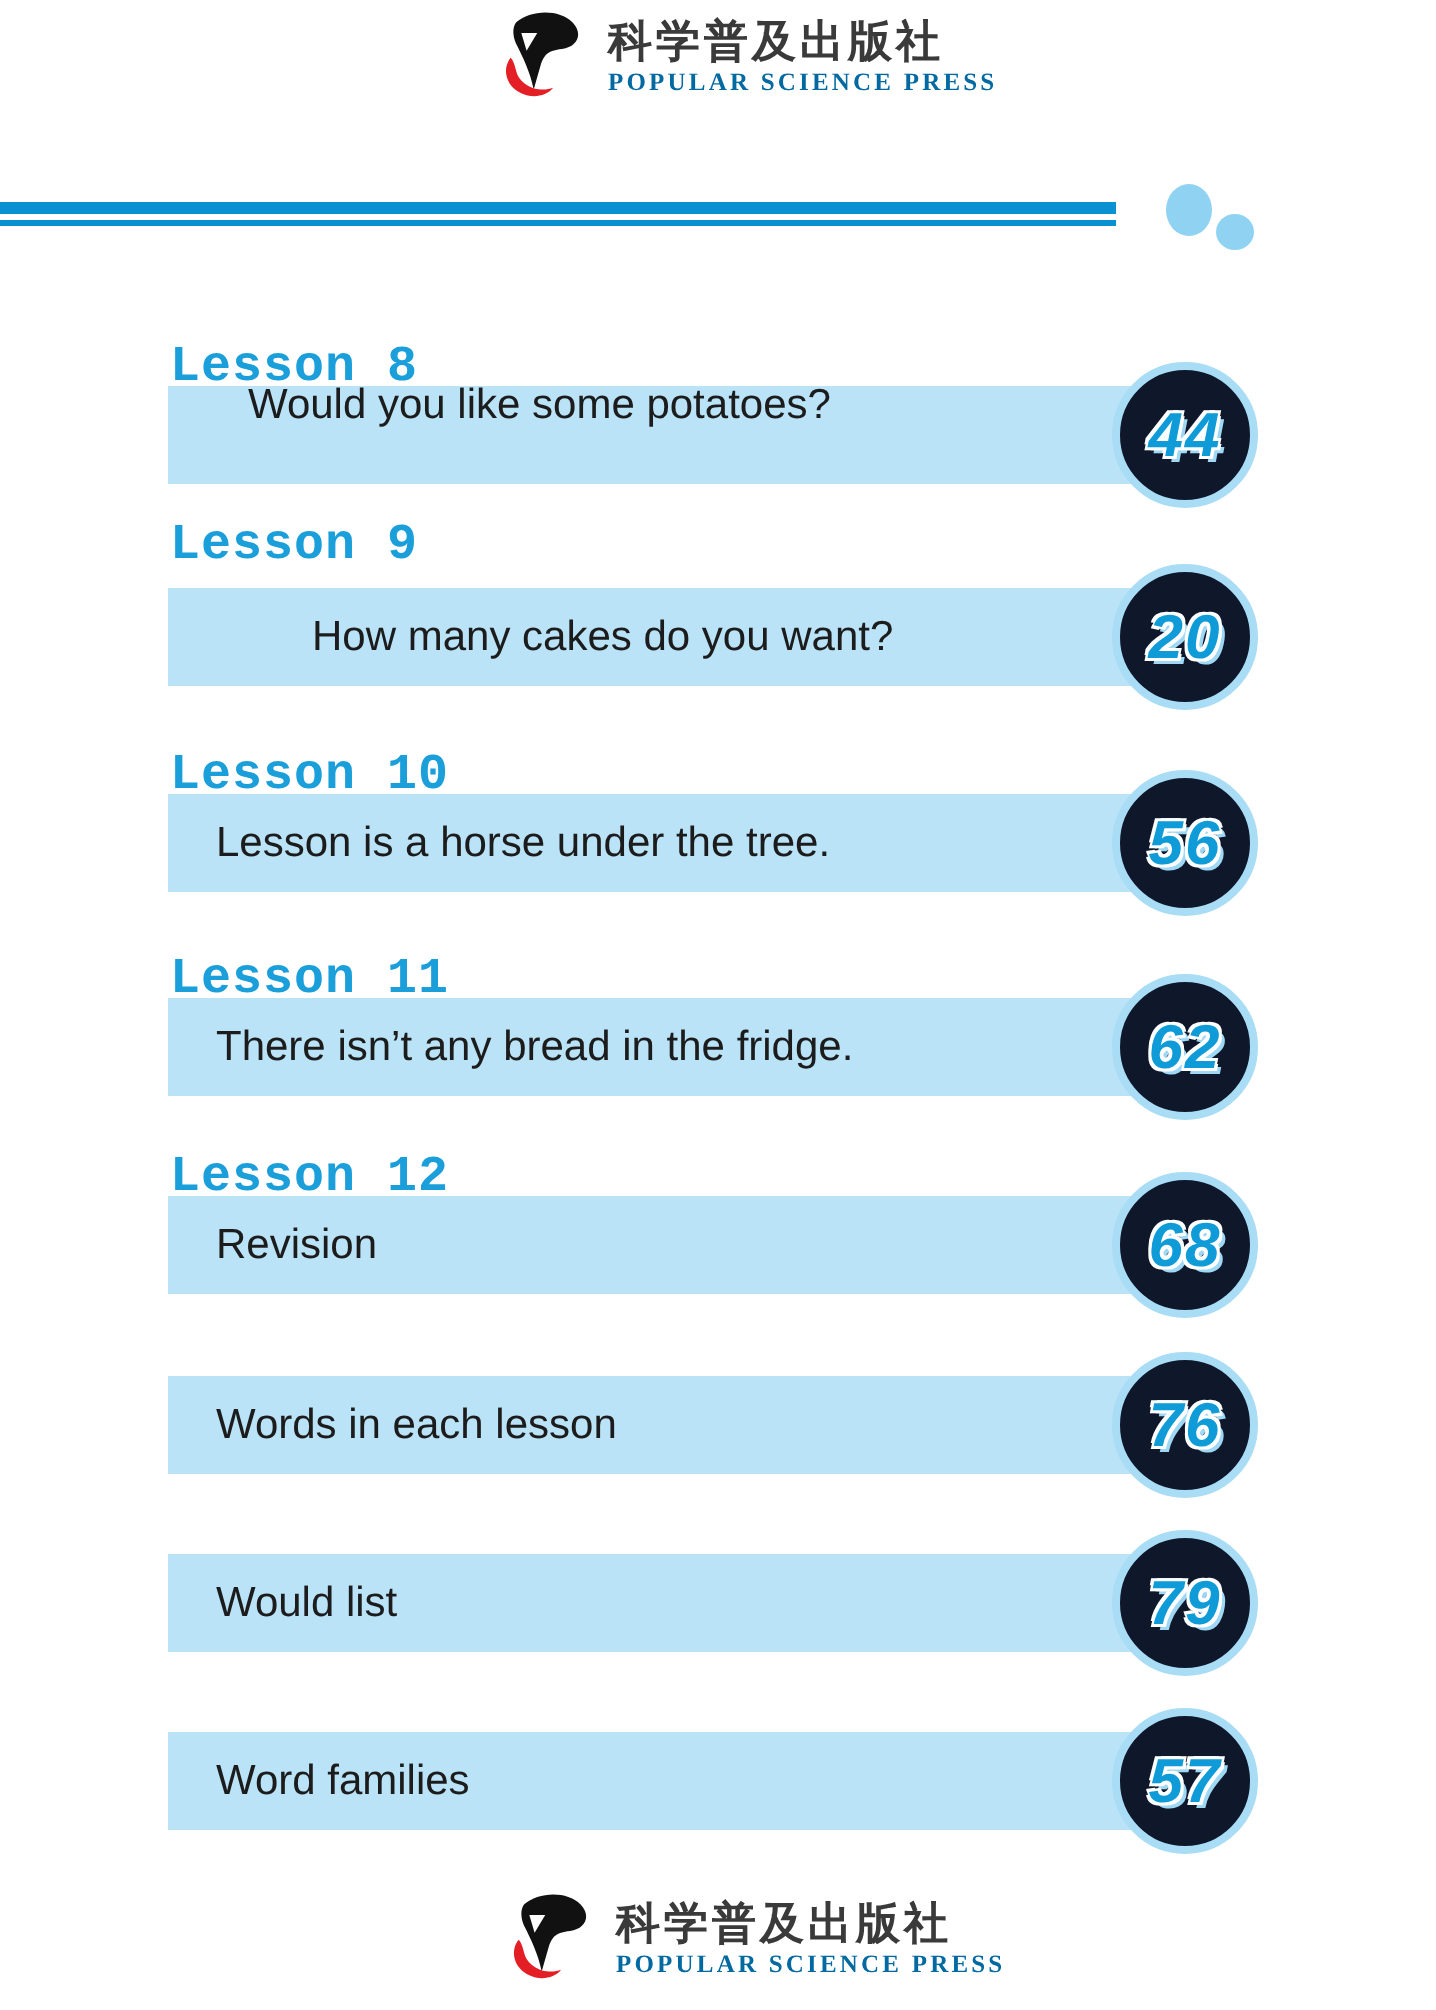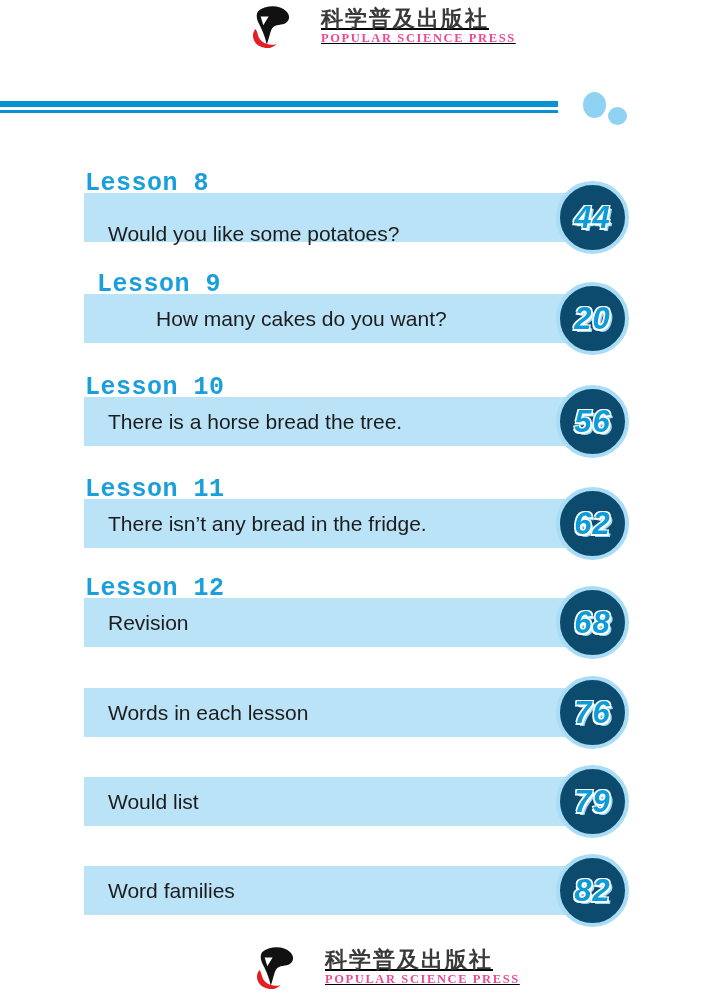--- a/index.html
+++ b/index.html
@@ -13,33 +13,33 @@
     --ink:#1c1c1c;
     --logo-ink:#3a3a3a;
   }
   html,body{margin:0;padding:0;background:#e8e8e8;}
   .page{
     position:relative;width:718px;height:1005px;background:#ffffff;
     margin:0 auto;overflow:hidden;
     font-family:"Liberation Sans",sans-serif;
   }
   
-  .logo{position:absolute;display:flex;gap:28px;text-decoration:underline;}
+  .logo{position:absolute;display:flex;align-items:center;gap:11px;}
   .logo-header{left:246px;top:5px;}
   .logo-footer{left:250px;top:946px;}
   .logo-mark{width:47px;height:46px;flex:0 0 auto;}
   .logo-text{display:flex;flex-direction:column;}
   .logo-cn{
     font-family:"DejaVu Serif","Liberation Serif",serif;
     font-size:22px;letter-spacing:2px;color:var(--logo-ink);
     line-height:26px;white-space:nowrap;font-weight:600;
   }
   .logo-en{
     font-family:"Liberation Serif",serif;font-weight:bold;
-    font-size:12.5px;letter-spacing:1.6px;color:#ec4899;
+    font-size:12.5px;letter-spacing:1.6px;color:#0369a1;
     line-height:15px;white-space:nowrap;
   }
   
   .rule{position:absolute;left:0;width:558px;background:var(--accent-blue);}
   .rule-thick{top:101px;height:6px;}
   .rule-thin{top:110px;height:3px;}
   .dot{position:absolute;border-radius:50%;background:var(--dot-blue);}
   .dot-big{left:583px;top:92px;width:23px;height:26px;}
   .dot-small{left:608px;top:107px;width:19px;height:18px;}
   
@@ -54,21 +54,21 @@
   }
   .lesson-heading{
     position:absolute;left:85px;margin:0;
     font-family:Liberation Mono, monospace;font-weight:bold;
     font-size:25px;line-height:34px;color:var(--heading-blue);
     letter-spacing:0.5px;white-space:nowrap;
     text-shadow:1px 1px 0 #fff,-1px 1px 0 #fff,1px -1px 0 #fff,-1px -1px 0 #fff;
   }
   .page-circle{
     position:absolute;left:556px;width:73px;height:73px;box-sizing:border-box;
-    background:#0c4a6e;border:4px solid var(--circle-border-blue);
+    background:#0f172a;border:4px solid var(--circle-border-blue);
     border-radius:50%;display:flex;align-items:center;justify-content:center;
   }
   .page-num{
     font-style:italic;font-weight:bold;font-size:31px;letter-spacing:1px;
     color:var(--page-number-blue);
     text-shadow:
       -1.5px -1.5px 0 #fff, 1.5px -1.5px 0 #fff,
       -1.5px  1.5px 0 #fff, 1.5px  1.5px 0 #fff,
        3px 3px 0 var(--number-shadow-blue);
   }
@@ -92,37 +92,37 @@
 
   <div class="rule rule-thick"></div>
   <div class="rule rule-thin"></div>
   <div class="dot dot-big"></div>
   <div class="dot dot-small"></div>
 
   <div id="toc-rows">
       <div class="toc-row">
         <h2 class="lesson-heading" style="top: 167px;">Lesson 8</h2>
         <div class="toc-bar" style="top: 193px;"></div>
-        <span class="toc-title" style="top: 209px;">Would you like some potatoes?</span>
+        <span class="toc-title" style="top: 178px; margin-left: 16px;">Would you like some potatoes?</span>
         <div class="page-circle" style="top: 181px;">
           <span class="page-num">44</span>
         </div>
       </div>
       <div class="toc-row">
-        <h2 class="lesson-heading" style="top: 268px; margin-left: 12px;">Lesson 9</h2>
+        <h2 class="lesson-heading" style="top: 256px;">Lesson 9</h2>
         <div class="toc-bar" style="top: 294px;"></div>
         <span class="toc-title" style="top: 294px; margin-left: 48px;">How many cakes do you want?</span>
         <div class="page-circle" style="top: 282px;">
           <span class="page-num">20</span>
         </div>
       </div>
       <div class="toc-row">
         <h2 class="lesson-heading" style="top: 371px;">Lesson 10</h2>
         <div class="toc-bar" style="top: 397px;"></div>
-        <span class="toc-title" style="top: 397px;">There is a horse bread the tree.</span>
+        <span class="toc-title" style="top: 397px;">Lesson is a horse under the tree.</span>
         <div class="page-circle" style="top: 385px;">
           <span class="page-num">56</span>
         </div>
       </div>
       <div class="toc-row">
         <h2 class="lesson-heading" style="top: 473px;">Lesson 11</h2>
         <div class="toc-bar" style="top: 499px;"></div>
         <span class="toc-title" style="top: 499px;">There isn’t any bread in the fridge.</span>
         <div class="page-circle" style="top: 487px;">
           <span class="page-num">62</span>
@@ -147,21 +147,21 @@
         <div class="toc-bar" style="top: 777px;"></div>
         <span class="toc-title" style="top: 777px;">Would list</span>
         <div class="page-circle" style="top: 765px; align-items: center;">
           <span class="page-num">79</span>
         </div>
       </div>
       <div class="toc-row">
         <div class="toc-bar" style="top: 866px;"></div>
         <span class="toc-title" style="top: 866px;">Word families</span>
         <div class="page-circle" style="top: 854px;">
-          <span class="page-num">82</span>
+          <span class="page-num">57</span>
         </div>
       </div>
     </div>
 
   <div class="logo logo-footer">
     <svg class="logo-mark" viewBox="0 0 50 52" aria-hidden="true">
       <path fill="#111111" d="M12,7 C20,0 36,-1 44,7 C50,13 47,21 38,22 C30,23 28,25 26,31 L22,45 C20,35 16,27 12,19 C10,14 10,10 12,7 Z"></path>
       <path fill="#ffffff" d="M15,13 L24,13 L18,23 Z"></path>
       <path fill="#E31E24" d="M9,27 C4,33 6,43 15,47 C21,50 29,49 33,44 C25,47 14,43 12,34 C11,30 10,28 9,27 Z"></path>
     </svg>

